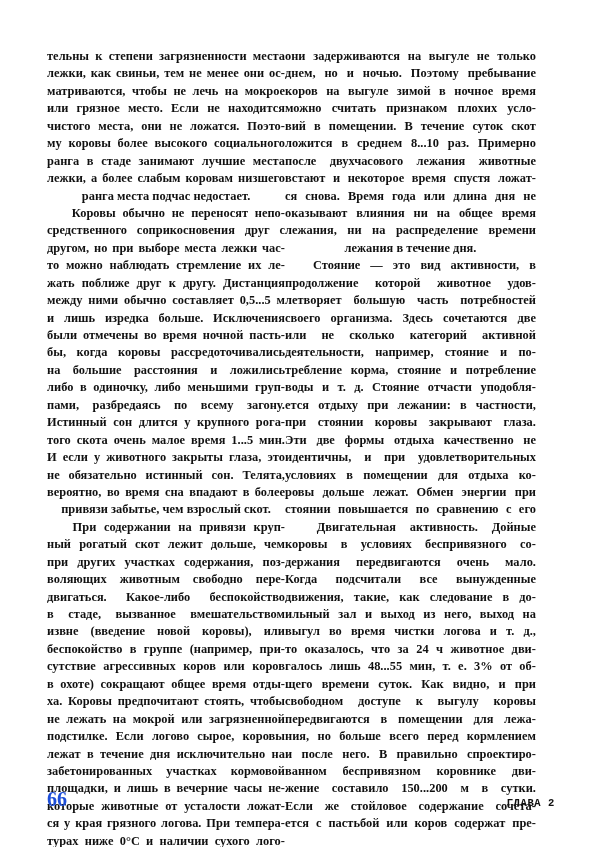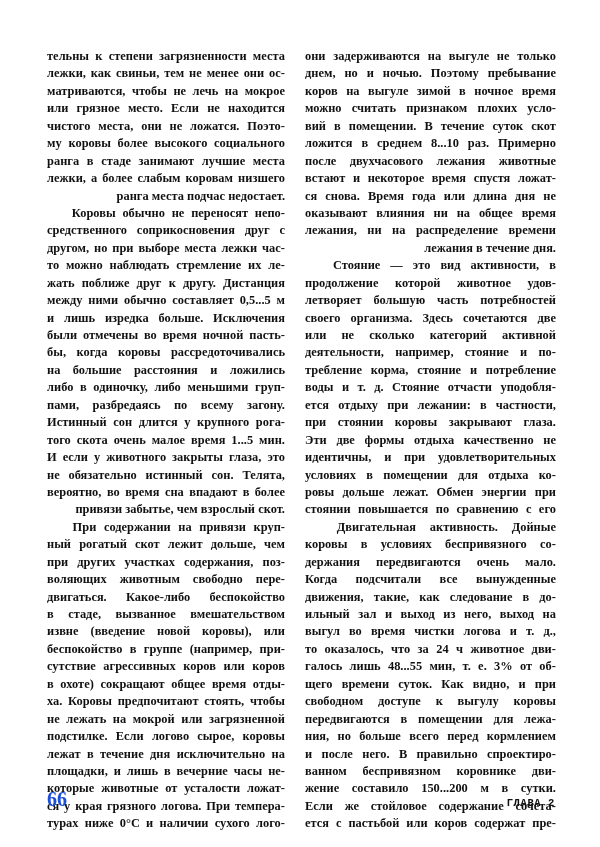--- a/index.html
+++ b/index.html
@@ -22,21 +22,20 @@
     background: #ffffff;
   }
   .columns {
     position: absolute;
     left: 47px;
     top: 48px;
     width: 509px;
     height: 700px;
     display: flex;
     flex-direction: row;
-    gap: 20px;
   }
   .column {
     width: 238px;
     display: block;
   }
   .col-right {
     width: 251px;
   }
   
   .ln {
@@ -47,21 +46,21 @@
     font-size: 12.4px;
     font-weight: 700;
     letter-spacing: 0.02px;
     white-space: nowrap;
     overflow: visible;
     -webkit-font-smoothing: none;
   }
   
   .ln.flush {
     display: block;
-    text-align: right;
+    text-align: center;
   }
   
   .ln.indent {
     text-indent: 0;
   }
   .ln.indent::before {
     content: "";
     display: inline-block;
     width: 18px;
     flex: 0 0 18px;
@@ -392,20 +391,25 @@
           <span>сырое,</span>
           <span>коровы</span>
         </div>
         <div class="ln just">
           <span>лежат</span>
           <span>в</span>
           <span>течение</span>
           <span>дня</span>
           <span>исключительно</span>
           <span>на</span>
+        </div>
+        <div class="ln just">
+          <span>забетонированных</span>
+          <span>участках</span>
+          <span>кормовой</span>
         </div>
         <div class="ln just">
           <span>площадки,</span>
           <span>и</span>
           <span>лишь</span>
           <span>в</span>
           <span>вечерние</span>
           <span>часы</span>
           <span>не-</span>
         </div>

